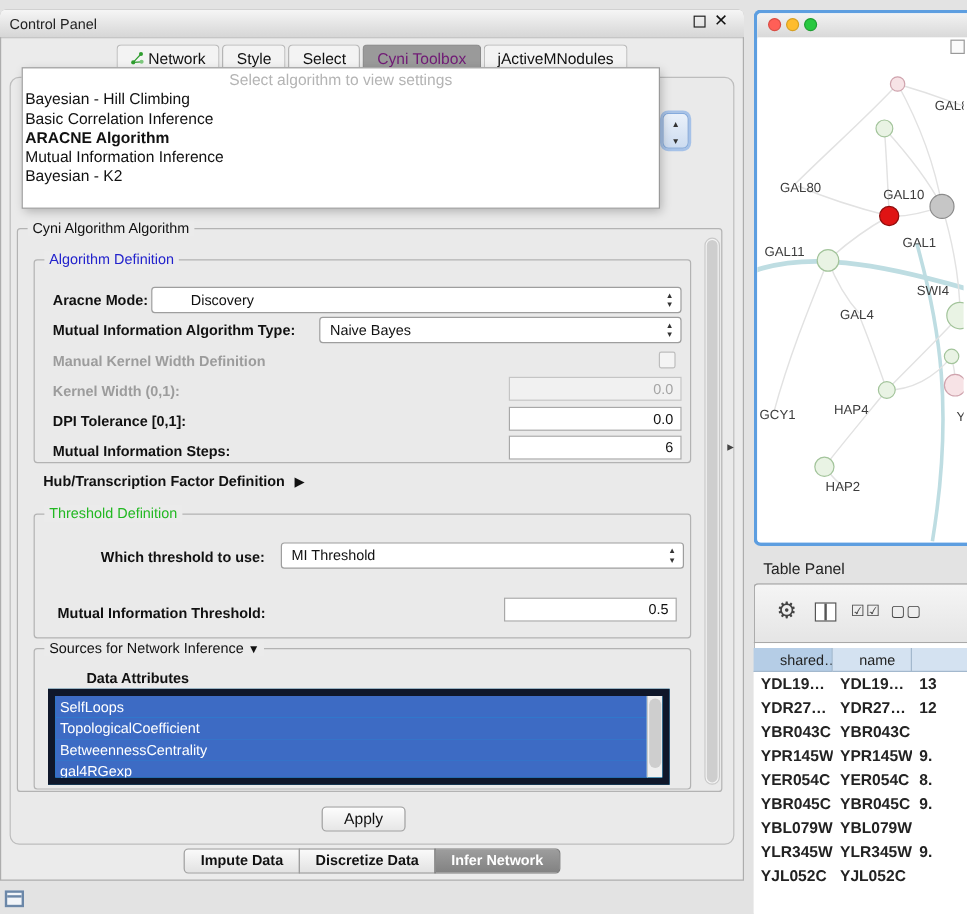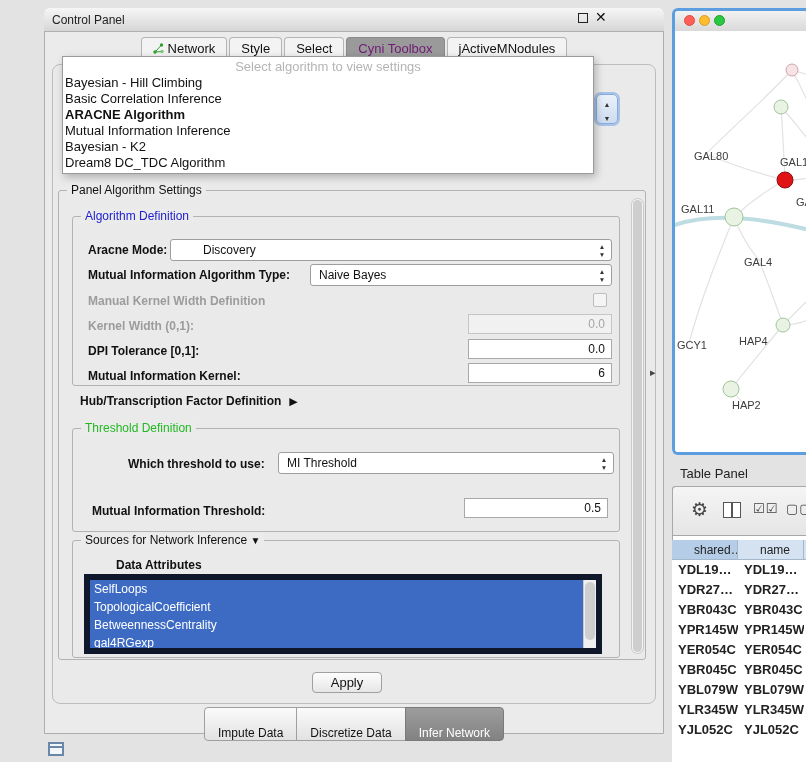--- a/index.html
+++ b/index.html
@@ -1,18 +1,18 @@
 <!DOCTYPE html>
 <html><head>
 <meta charset="utf-8">
 <style>
   html,body{margin:0;padding:0;}
   body{width:806px;height:762px;background:#e3e3e3;font-family:"Liberation Sans","DejaVu Sans",sans-serif;font-size:12px;color:#111;overflow:hidden;}
   #app{position:relative;width:806px;height:762px;}
-  .abs{position:absolute;margin-left:44px;}
+  .abs{position:absolute;}
 
   
   .cp-win{left:0;top:8px;width:620px;height:726px;background:#ebebeb;border:1px solid #adadad;border-radius:5px 5px 0 0;box-sizing:border-box;}
   .cp-title{left:0;top:8px;width:620px;height:24px;background:linear-gradient(#f6f6f6,#d6d6d6);border-bottom:1px solid #b0b0b0;border-radius:5px 5px 0 0;box-sizing:border-box;}
   .cp-title-text{position:absolute;left:8px;top:5px;font-size:12px;color:#222;}
   .float-ico{position:absolute;left:578px;top:13px;width:10px;height:10px;border:1.5px solid #222;box-sizing:border-box;}
   .close-ico{position:absolute;left:595px;top:10px;font-size:14px;font-weight:bold;color:#111;line-height:14px;}
 
   
   .tabbar{left:0;top:37px;width:620px;height:23px;text-align:center;}
@@ -58,21 +58,21 @@
   .hub-arrow{font-size:11px;margin-left:8px;}
 
   .attr-list{background:#0ea5e9;border:6px solid #0f172a;box-sizing:border-box;overflow:hidden;}
   .sel-item{height:18px;line-height:18px;padding-left:4px;font-size:12px;background:#3d6bc4;color:#fff;width:calc(100% - 13px);box-sizing:border-box;}
   .list-scroll{position:absolute;right:0;top:0;bottom:0;width:13px;background:#efefef;border-left:1px solid #c9c9c9;box-sizing:border-box;}
   .list-thumb{position:absolute;left:1px;right:1px;top:2px;height:58px;background:#cecece;border-radius:5px;}
 
   .btn{background:linear-gradient(#fdfdfd,#e6e6e6);border:1px solid #a0a0a0;border-radius:4px;font-size:13px;text-align:center;line-height:19px;box-sizing:border-box;color:#111;}
 
   .segbar{left:0;top:707px;width:620px;height:22px;text-align:center;}
-  .seg{display:inline-block;vertical-align:top;font-size:12px;line-height:19px;height:21px;padding:16px 13px;background:linear-gradient(#fafafa,#e2e2e2);border:1px solid #9f9f9f;margin-left:-1px;box-sizing:border-box;color:#111;}
+  .seg{display:inline-block;vertical-align:top;font-size:12px;line-height:19px;height:21px;padding:0 13px;background:linear-gradient(#fafafa,#e2e2e2);border:1px solid #9f9f9f;margin-left:-1px;box-sizing:border-box;color:#111;font-weight:bold;}
   .seg:first-child{border-radius:4px 0 0 4px;margin-left:0;}
   .seg:last-child{border-radius:0 4px 4px 0;}
   .seg.active{background:linear-gradient(#9d9d9d,#828282);color:#fff;border-color:#7a7a7a;}
 
   .splitter-arrow{left:606px;top:366px;font-size:11px;color:#444;}
 
   
   .net-win{left:628px;top:8px;width:178px;height:447px;border:3px solid #5d9ee0;border-right:none;border-radius:6px 0 0 6px;box-sizing:border-box;background:#fff;overflow:hidden;}
   .net-title{position:absolute;left:0;top:0;right:0;height:20px;background:linear-gradient(#f2f2f2,#d9d9d9);border-bottom:1px solid #b5b5b5;}
   .light{position:absolute;top:4px;width:11px;height:11px;border-radius:50%;box-sizing:border-box;}
@@ -132,26 +132,25 @@
   </div>
 
   <div class="abs popup">
     <div class="pop-placeholder">Select algorithm to view settings</div>
     <div id="popup-items">
         <div class="pop-item">Bayesian - Hill Climbing</div>
         <div class="pop-item">Basic Correlation Inference</div>
         <div class="pop-item bold">ARACNE Algorithm</div>
         <div class="pop-item">Mutual Information Inference</div>
         <div class="pop-item">Bayesian - K2</div>
-        <div class="pop-item">Dream8 DC_TDC Algorithm</div>
       </div>
   </div>
 
   <div class="abs fs" style="left:14px;top:190px;width:588px;height:470px;">
-    <span class="legend">Panel Algorithm Settings</span>
+    <span class="legend">Cyni Algorithm Algorithm</span>
   </div>
   <div class="abs vscroll" style="left:587px;top:198px;width:13px;height:456px;">
     <div class="vthumb" style="top:1px;bottom:1px;"></div>
   </div>
 
   <div class="abs fs" style="left:28px;top:216px;width:548px;height:170px;">
     <span class="legend blue">Algorithm Definition</span>
   </div>
 
   <span class="abs lbl" style="left:44px;top:243px;">Aracne Mode:</span>
@@ -168,21 +167,21 @@
 
   <span class="abs lbl dis" style="left:44px;top:294px;">Manual Kernel Width Definition</span>
   <span class="abs checkbox" style="left:549px;top:293px;"></span>
 
   <span class="abs lbl dis" style="left:44px;top:319px;">Kernel Width (0,1):</span>
   <input class="abs field dis" style="left: 424px; top: 314px; width: 144px;" readonly="" value="0.0">
 
   <span class="abs lbl" style="left:44px;top:344px;">DPI Tolerance [0,1]:</span>
   <input class="abs field" style="left: 424px; top: 339px; width: 144px;" value="0.0">
 
-  <span class="abs lbl" style="left:44px;top:369px;">Mutual Information Kernel:</span>
+  <span class="abs lbl" style="left:44px;top:369px;">Mutual Information Steps:</span>
   <input class="abs field" style="left: 424px; top: 363px; width: 144px;" value="6">
 
   <div class="abs hub-row" style="left:36px;top:394px;">
     <span>Hub/Transcription Factor Definition</span><span class="hub-arrow">▶</span>
   </div>
 
   <div class="abs fs" style="left:28px;top:428px;width:548px;height:104px;">
     <span class="legend green">Threshold Definition</span>
   </div>
 

